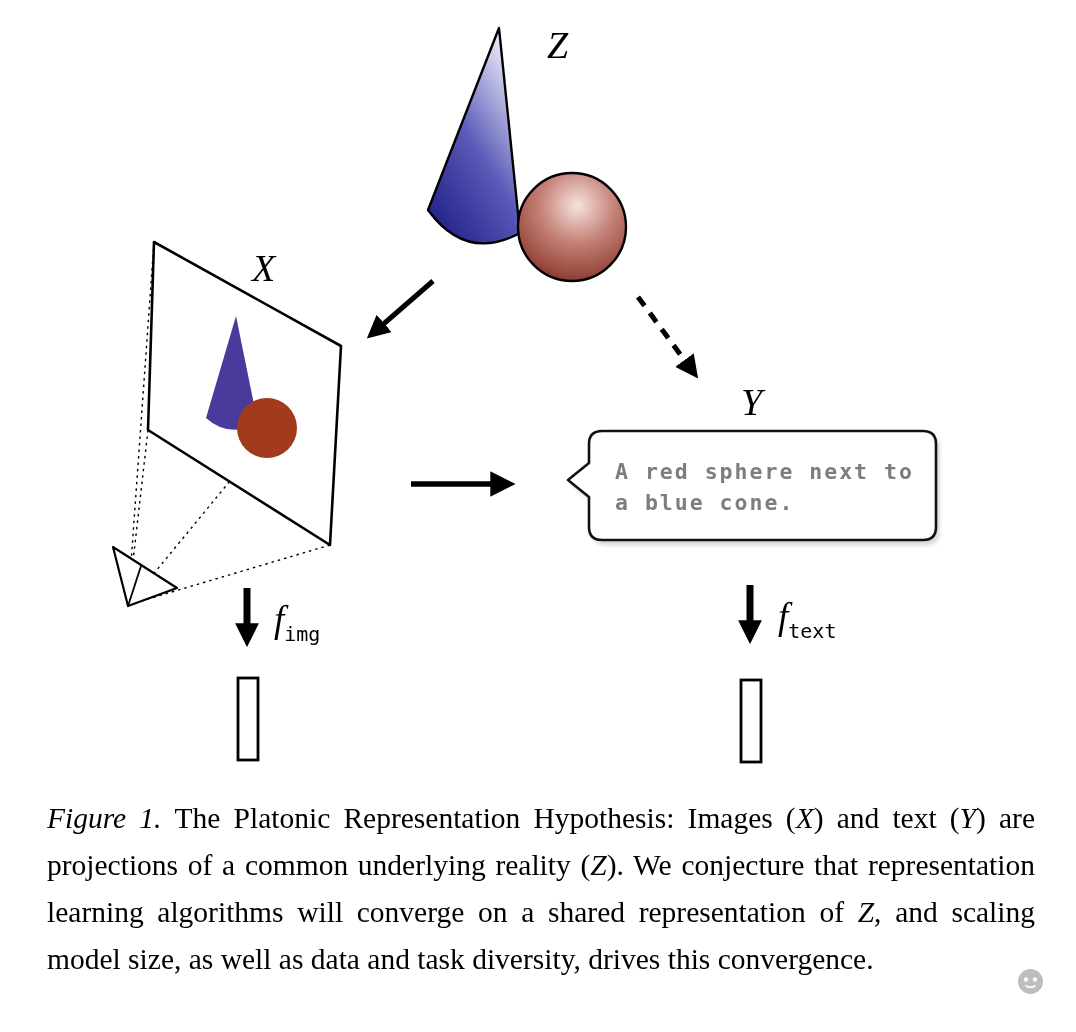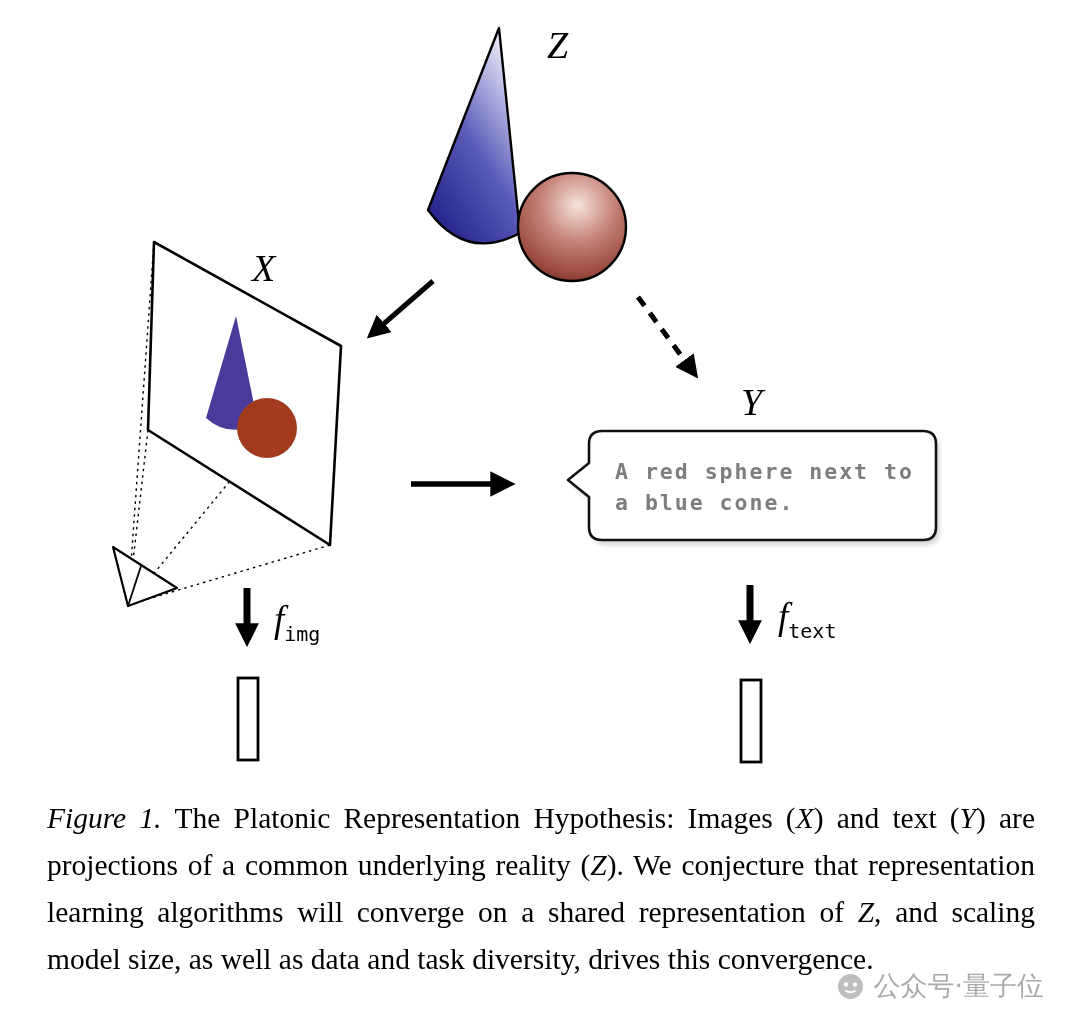--- a/index.html
+++ b/index.html
@@ -146,16 +146,15 @@
 
   <p class="caption"><span class="seg-italic">Figure 1. </span><span class="seg-bold">The Platonic Representation Hypothesis:</span><span> Images (</span><span class="seg-math">X</span><span>) and text (</span><span class="seg-math">Y</span><span>) are projections of a common underlying reality (</span><span class="seg-math">Z</span><span>). We conjecture that representation learning algorithms will converge on a shared representation of </span><span class="seg-math">Z</span><span>, and scaling model size, as well as data and task diversity, drives this convergence.</span></p>
 
   <div class="watermark">
     <svg width="27" height="27" viewBox="0 0 27 27">
       <circle cx="13.5" cy="13.5" r="12.5" fill="#b3b3b3"></circle>
       <circle cx="9" cy="11.5" r="2.2" fill="#ffffff"></circle>
       <circle cx="18" cy="11.5" r="2.2" fill="#ffffff"></circle>
       <path d="M8.5,17.5 Q13.5,21 18.5,17.5" stroke="#ffffff" stroke-width="1.8" fill="none"></path>
     </svg>
-    <span>公众号·量子位</span>
   </div>
 
 </div>
 
 </body></html>

